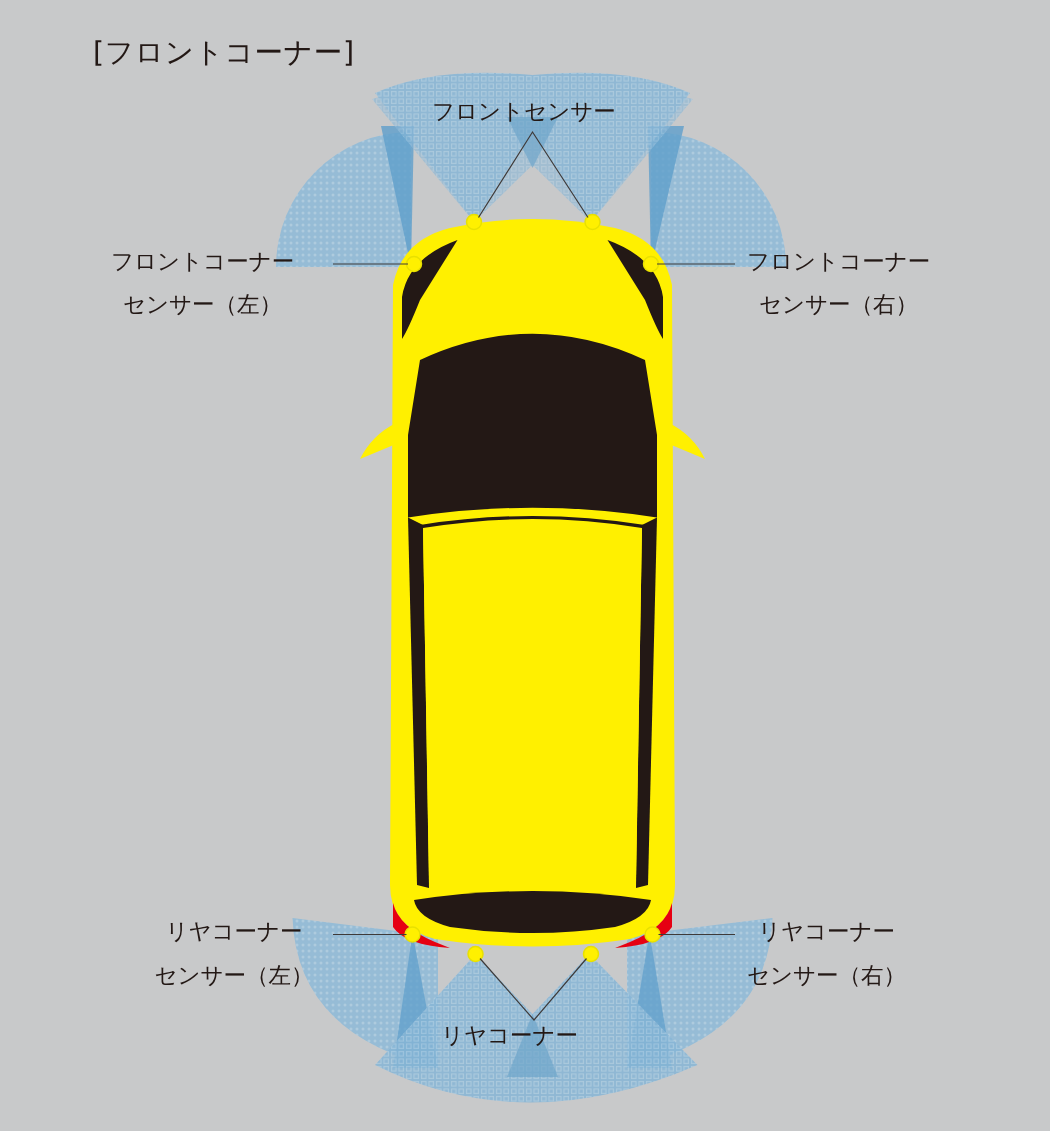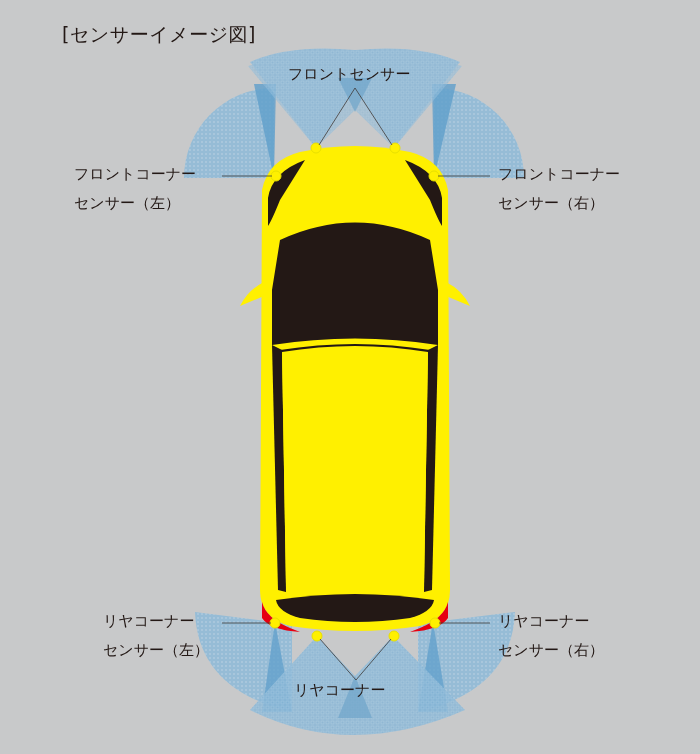--- a/index.html
+++ b/index.html
@@ -9,21 +9,21 @@
     font-family: "DejaVu Sans", "Liberation Sans", sans-serif;
     color: #231815;
   }
   .title {
     position: absolute; left: 62px; top: 22px;
     font-size: 19px; letter-spacing: 0.5px; white-space: nowrap;
   }
   .label {
     position: absolute; font-size: 15px; line-height: 29px; white-space: nowrap;
   }
-  .label span { display: block; }
+  .label span { display: block; text-align: center; }
   svg.diagram { position: absolute; left: 0; top: 0; }
 </style>
 </head>
 <body>
 
 <svg class="diagram" width="700" height="754" viewBox="0 0 700 754">
   <defs>
     <pattern id="dots" width="4" height="4" patternUnits="userSpaceOnUse">
       <rect width="4" height="4" fill="#8dbad8"></rect>
       <circle cx="2" cy="2" r="1" fill="#a9cbe2"></circle>
@@ -103,21 +103,21 @@
   <g stroke="#3e3a39" stroke-width="0.8" fill="none">
     <polyline points="319,145 355,88 392,145"></polyline>
     <line x1="222" y1="176" x2="272" y2="176"></line>
     <line x1="438" y1="176" x2="490" y2="176"></line>
     <line x1="222" y1="623" x2="271" y2="623"></line>
     <line x1="439" y1="623" x2="490" y2="623"></line>
     <polyline points="320,639 356,680 391,639"></polyline>
   </g>
 </svg>
 
-<div class="title">[センサーイメージ図]</div>
+<div class="title">[フロントコーナー]</div>
 
 <div class="label" style="left:288px; top:60px;">
   <span>フロントセンサー</span>
 </div>
 
 <div class="label" style="left:74px; top:160px;">
   <span>フロントコーナー</span>
   <span>センサー（左）</span>
 </div>
 

